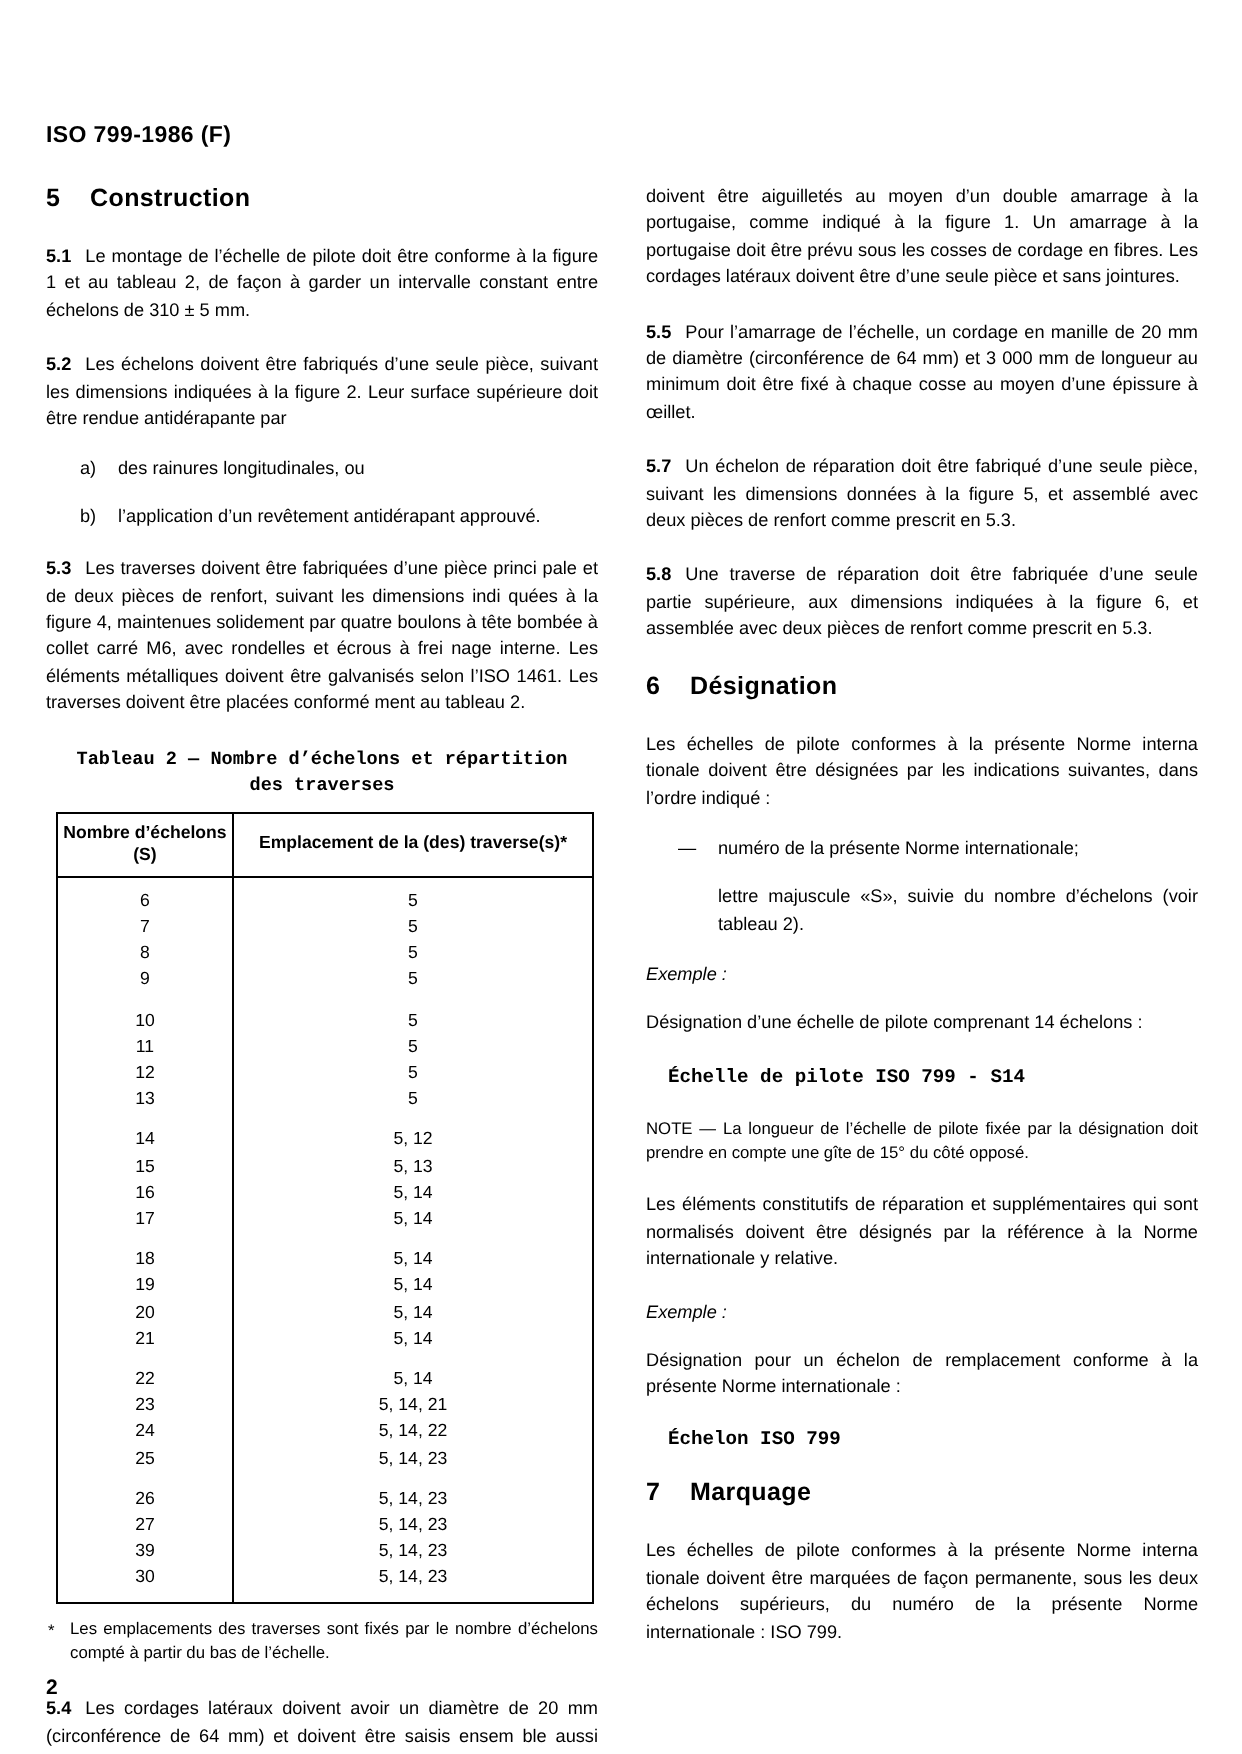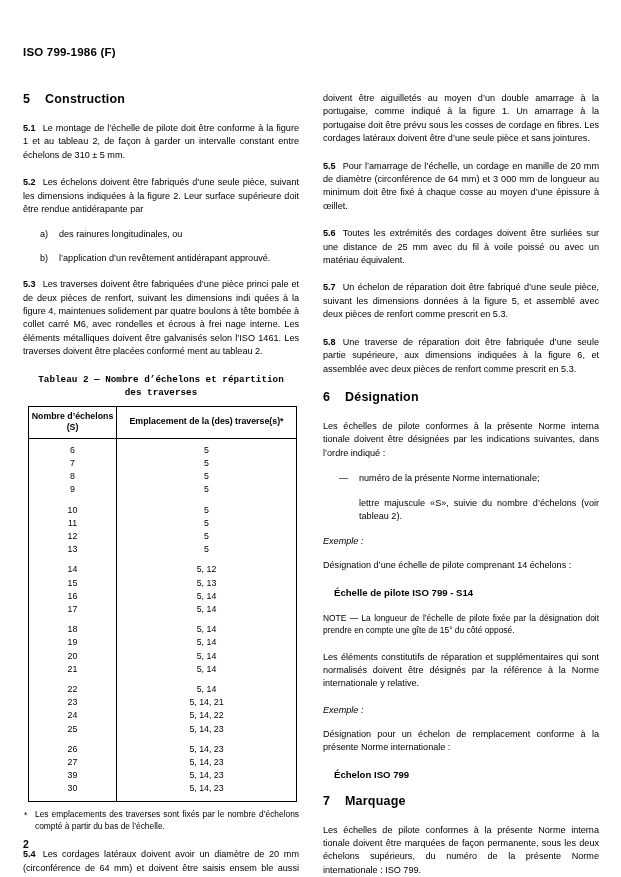--- a/index.html
+++ b/index.html
@@ -14,21 +14,21 @@
   .page {
     position: relative;
     width: 621px;
     height: 877px;
     background: #ffffff;
     overflow: hidden;
     box-sizing: border-box;
   }
   .header {
     position: absolute;
-    top: 46px;
+    top: 62px;
     left: 23px;
     font-size: 11.5px;
     font-weight: bold;
     letter-spacing: 0.2px;
   }
   .columns {
     position: absolute;
     top: 92px;
     left: 23px;
     width: 576px;
@@ -183,20 +183,21 @@
   p.example-it {
     font-size: 9.1px;
     font-style: italic;
     margin: 12px 0 13px 0;
   }
   p.desig {
     font-size: 9.6px;
     font-weight: bold;
     margin: 0 0 14px 0;
     padding-left: 11px;
+    font-family: Liberation Mono, monospace;
   }
   p.note {
     font-size: 8.4px;
     line-height: 12.4px;
     margin: 0 0 14px 0;
     text-align: justify;
   }
 
   .pageno {
     position: absolute;
@@ -372,23 +373,20 @@
     </div>
 
     <div class="col col-right">
 
       <p class="para">doivent être aiguilletés au moyen d’un double amarrage à la portugaise, comme indiqué à la figure 1. Un amarrage à la portugaise doit être prévu sous les cosses de cordage en fibres. Les cordages latéraux doivent être d’une seule pièce et sans jointures.</p>
 
       <p class="para">
         <span class="lead">5.5</span><span class="lead-gap"></span><span>Pour l’amarrage de l’échelle, un cordage en manille de 20 mm de diamètre (circonférence de 64 mm) et 3 000 mm de longueur au minimum doit être fixé à chaque cosse au moyen d’une épissure à œillet.</span>
       </p>
 
-      <p class="para">
-        <span class="lead">5.6</span><span class="lead-gap"></span><span>Toutes les extrémités des cordages doivent être surliées sur une distance de 25 mm avec du fil à voile poissé ou avec un matériau équivalent.</span>
-      </p>
 
       <p class="para">
         <span class="lead">5.7</span><span class="lead-gap"></span><span>Un échelon de réparation doit être fabriqué d’une seule pièce, suivant les dimensions données à la figure 5, et assemblé avec deux pièces de renfort comme prescrit en 5.3.</span>
       </p>
 
       <p class="para">
         <span class="lead">5.8</span><span class="lead-gap"></span><span>Une traverse de réparation doit être fabriquée d’une seule partie supérieure, aux dimensions indiquées à la figure 6, et assemblée avec deux pièces de renfort comme prescrit en 5.3.</span>
       </p>
 
       <h2 class="section spaced-top">

